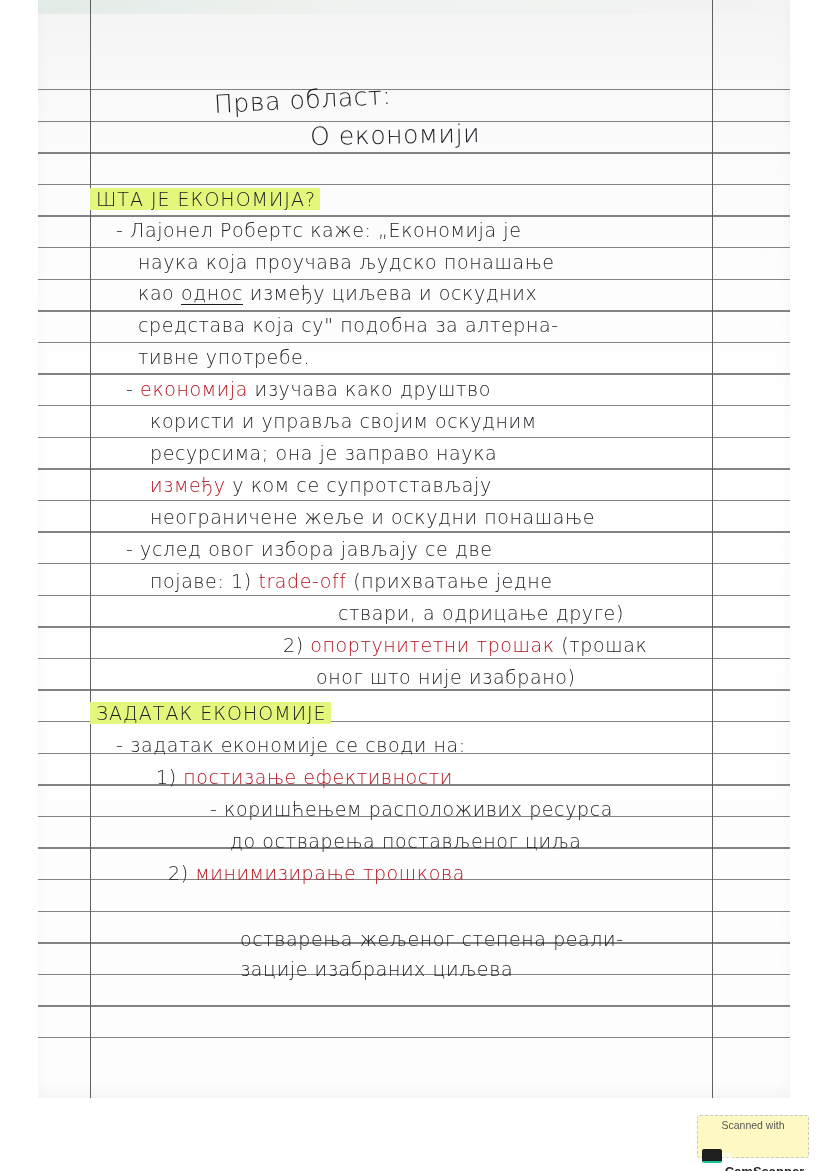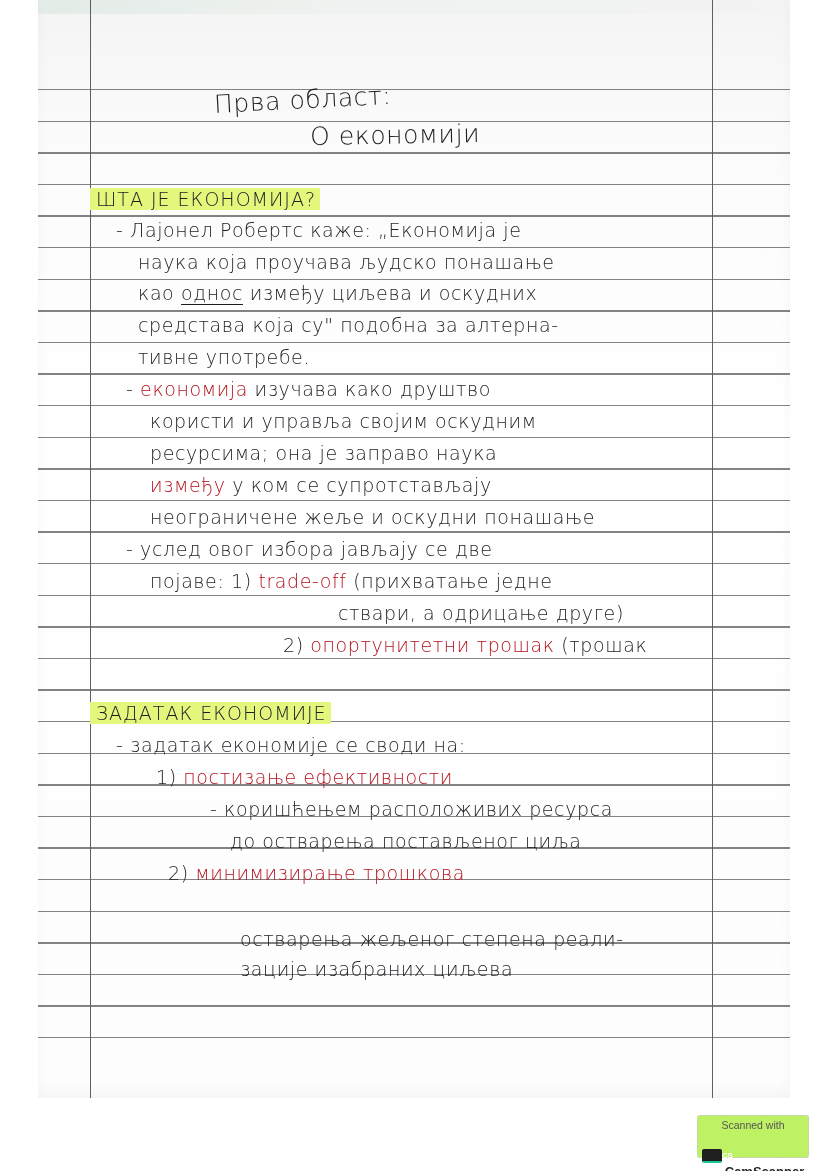--- a/index.html
+++ b/index.html
@@ -36,21 +36,21 @@
     transform-origin:left center;
   }
   .title { font-size:25px; }
   .hl {
     background:#e4f67c; padding:0 4px 0 6px; text-transform:uppercase; letter-spacing:1px;
   }
   .red { color:#b3121c; }
   .ul { text-decoration:underline; text-underline-offset:4px; }
   .badge {
     position:absolute; left:697px; top:1115px; width:110px; height:41px;
-    border:1px dashed #c9c9c9; border-radius:3px; background:#bef264;
+    border:1px dashed #c9c9c9; border-radius:3px; background:#fef9c3;
     font-family:"Liberation Sans", sans-serif; text-align:center;
   }
   .badge .scanned { font-size:10.5px; color:#555; margin-top:3px; }
   .badge .brand { display:flex; align-items:center; justify-content:center; gap:3px; margin-top:1px; }
   .badge .cs-logo {
     width:15px; height:14px; background:#1f1f1f; color:#fff; font-size:8px; font-weight:bold;
     line-height:13px; border-radius:2px; border-bottom:2px solid #19c79b; box-sizing:border-box;padding-left:20px;
   }
   .badge .brand-name { font-size:13px; font-weight:bold; color:#222;margin-top:32px; }
 </style>
@@ -120,20 +120,21 @@
   </div>
   <div class="line" style="left:112px; top:502px;">неограничене жеље и оскудни понашање</div>
   <div class="line" style="left:88px; top:534px;">- услед овог избора јављају се две</div>
   <div class="line" style="left:112px; top:566px;">
     <span>појаве: 1) </span><span class="red">trade-off</span><span> (прихватање једне</span>
   </div>
   <div class="line" style="left:300px; top:598px;">ствари, а одрицање друге)</div>
   <div class="line" style="left:245px; top:630px;">
     <span>2) </span><span class="red">опортунитетни трошак</span><span> (трошак</span>
   </div>
+  <div class="line" style="left:278px; top:662px;">оног што није изабрано)</div>
 
   <div class="line" style="left:52px; top:698px;">
     <span class="hl">ЗАДАТАК ЕКОНОМИЈЕ</span>
   </div>
 
   <div class="line" style="left:78px; top:730px;">- задатак економије се своди на:</div>
   <div class="line" style="left:118px; top:762px;">
     <span>1) </span><span class="red">постизање ефективности</span>
   </div>
   <div class="line" style="left:172px; top:794px;">- коришћењем расположивих ресурса</div>

